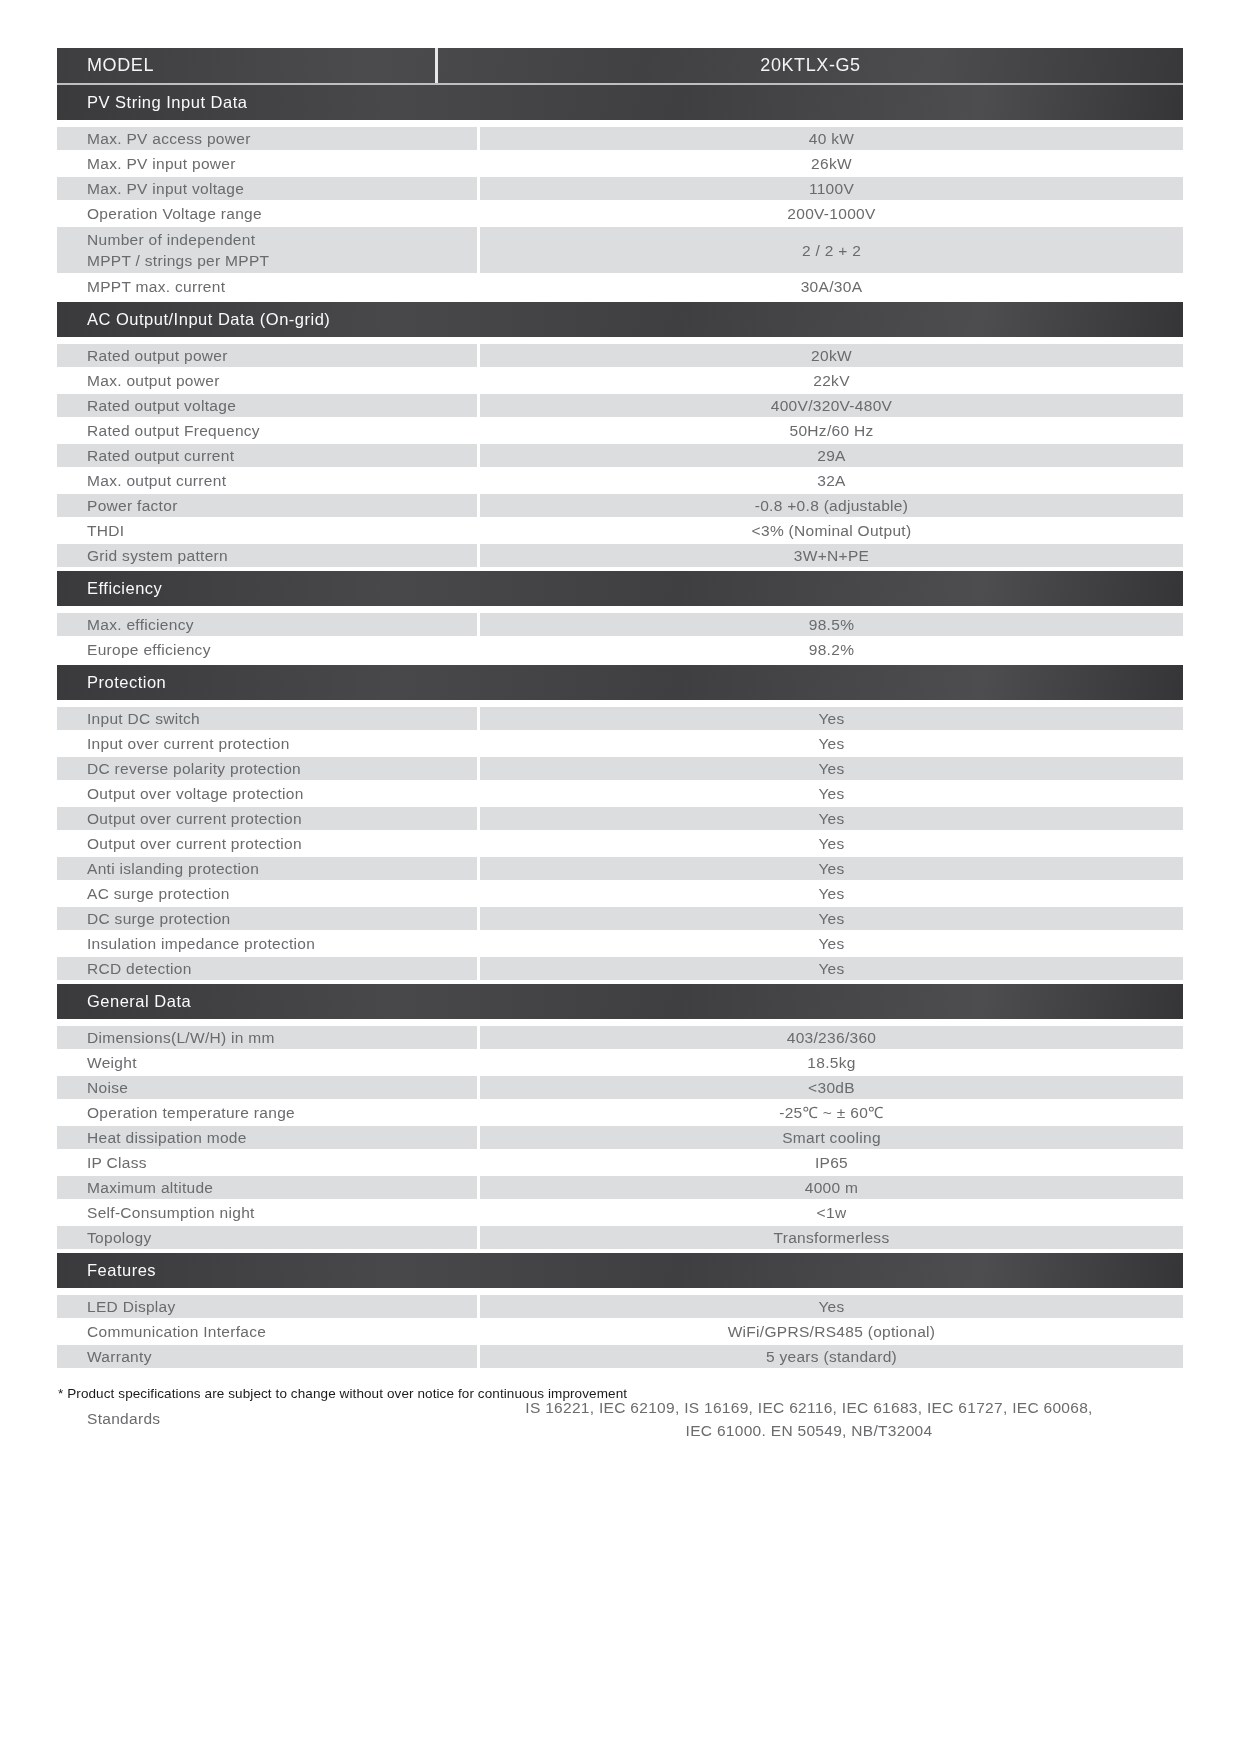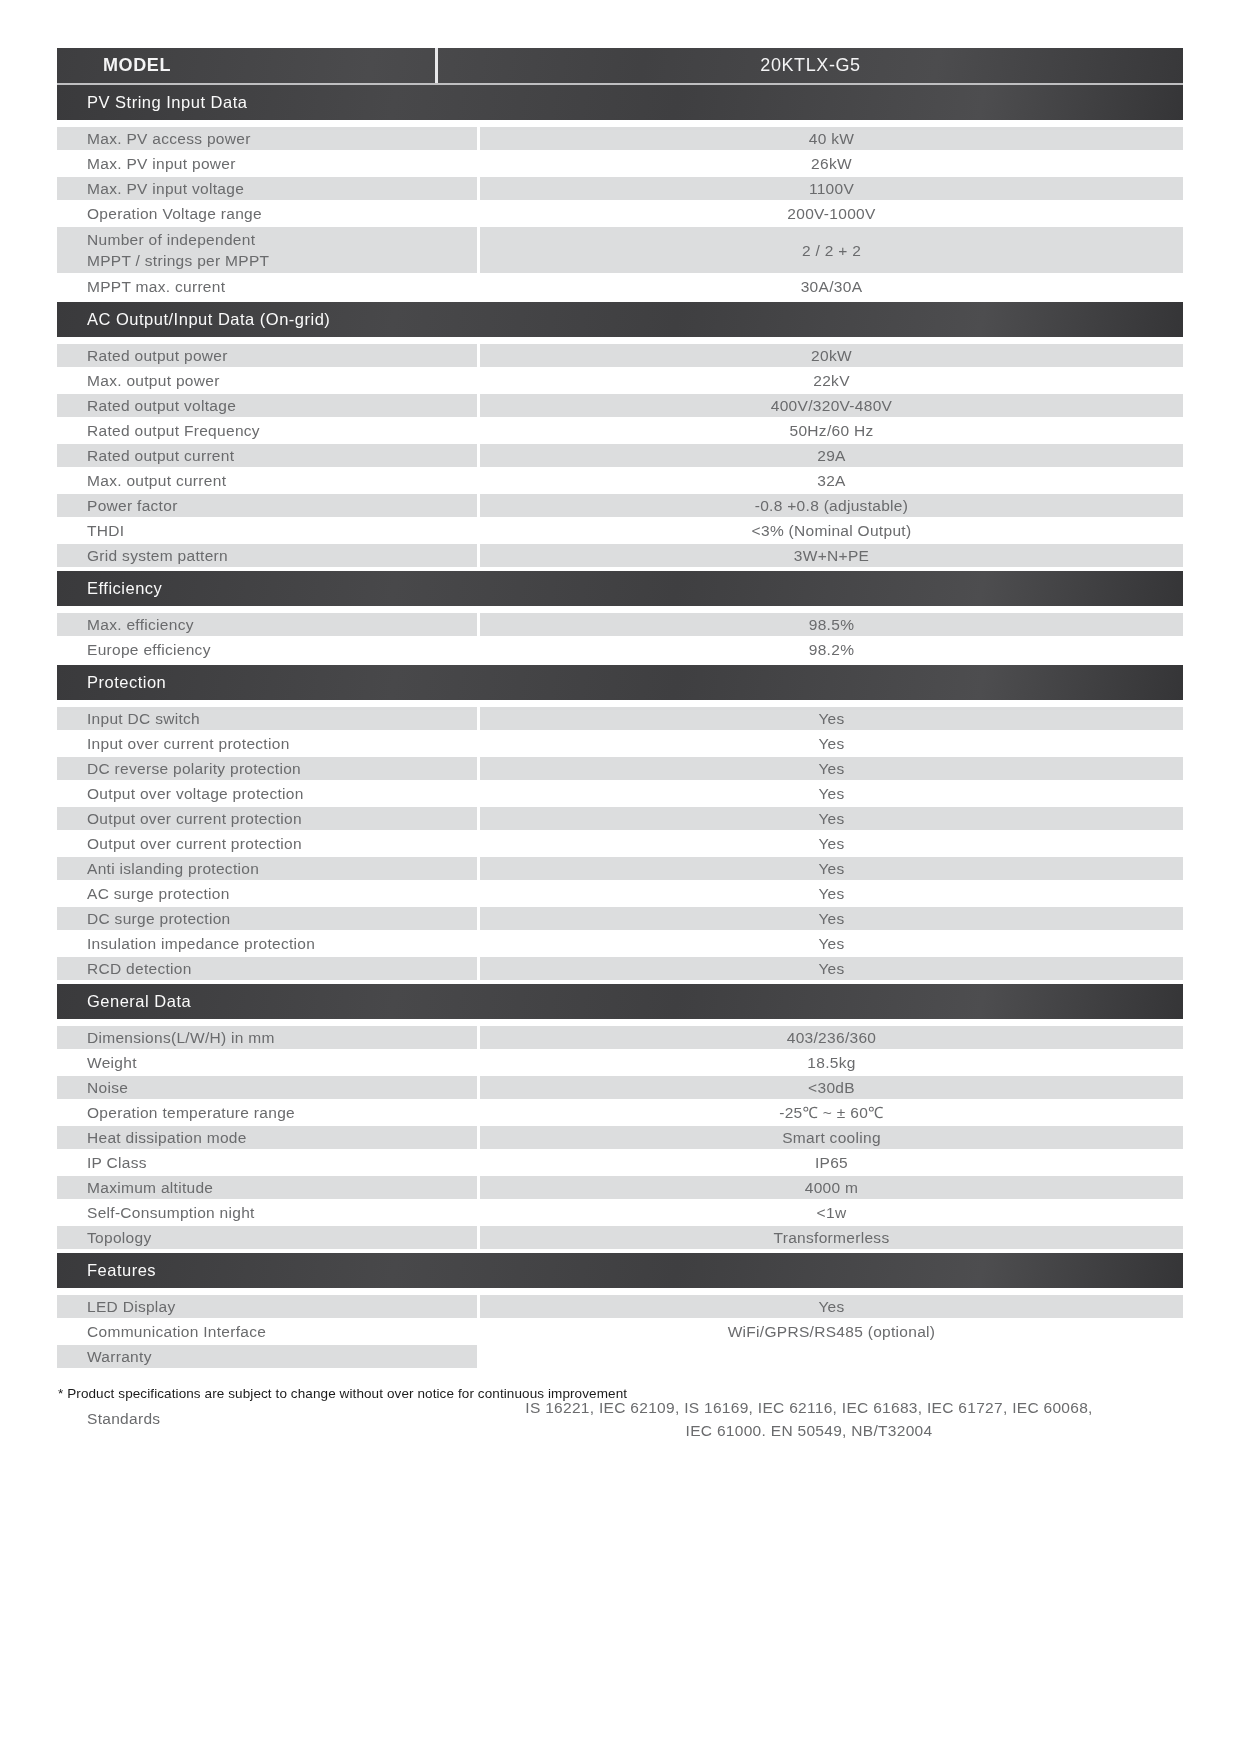--- a/index.html
+++ b/index.html
@@ -31,22 +31,21 @@
     background: linear-gradient(100deg, #3e3e40 0%, #4b4b4d 28%, #414143 52%, #4c4c4e 78%, #38383a 100%);
     color: #f4f4f5;
     font-size: 18px;
     letter-spacing: 0.6px;
     border-bottom: 2px solid #bfbfc1;
   }
   .model-cell-left {
     width: 378px;
     display: flex;
     align-items: center;
-    padding-left: 46px;
-    font-weight: bold;
+    padding-left: 30px;
   }
   .model-divider {
     width: 3px;
     background: #e8e8ea;
   }
   .model-cell-right {
     flex: 1;
     display: flex;
     align-items: center;
     justify-content: center;
@@ -340,20 +339,21 @@
           <div class="cell-value">Yes</div>
         </div>
         <div class="spec-row row-white">
           <div class="cell-label">Communication Interface</div>
           <div class="cell-gap"></div>
           <div class="cell-value">WiFi/GPRS/RS485 (optional)</div>
         </div>
         <div class="spec-row row-gray">
           <div class="cell-label">Warranty</div>
           <div class="cell-gap"></div>
+          <div class="cell-value">5 years (standard)</div>
         </div>
       </div>
 
     <div class="standards-block">
       <div class="standards-label">Standards</div>
       <div class="standards-value">
         <div>IS 16221, IEC 62109, IS 16169, IEC 62116, IEC 61683, IEC 61727, IEC 60068,</div>
         <div>IEC 61000. EN 50549, NB/T32004</div>
       </div>
     </div>

